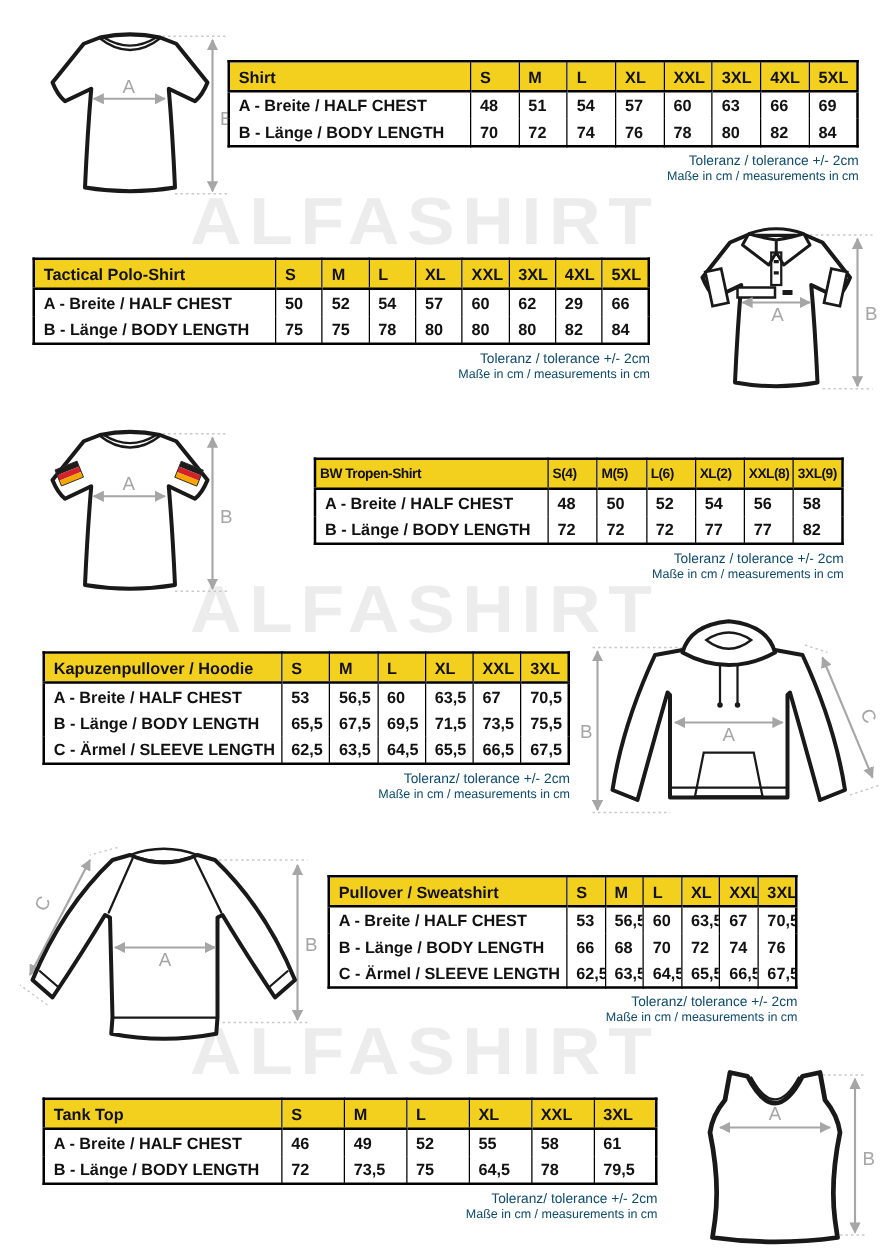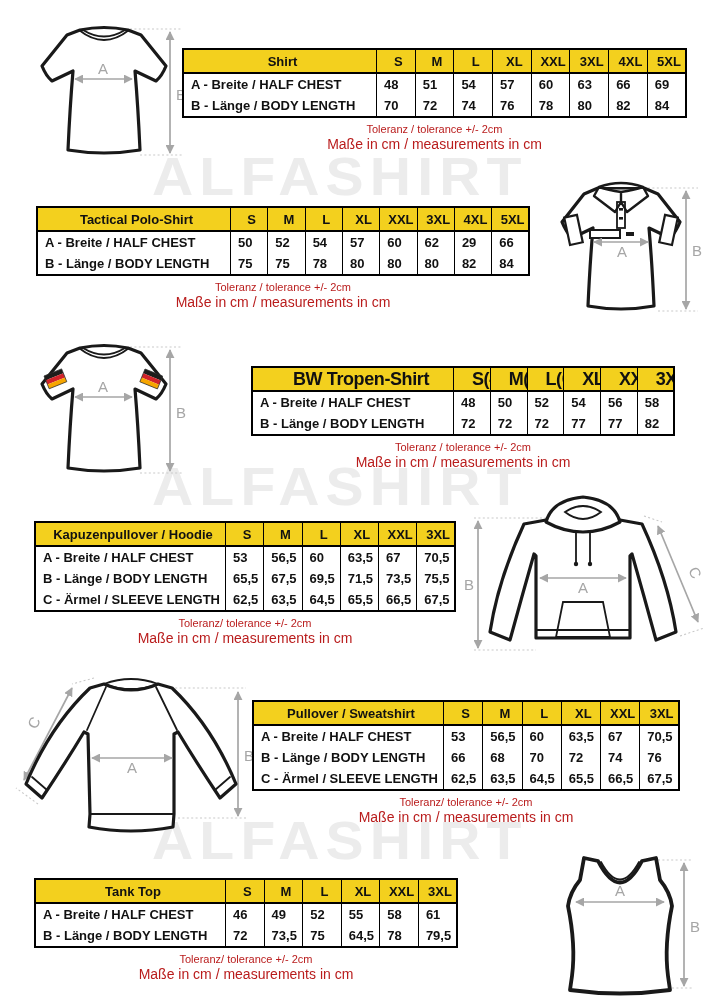--- a/index.html
+++ b/index.html
@@ -6,28 +6,28 @@
   #page{position:relative;width:708px;height:1000px;background:#fff;overflow:hidden;
         font-family:"Liberation Sans",sans-serif;}
   .wm{position:absolute;z-index:1;font-family:"Liberation Sans",sans-serif;font-weight:bold;
       font-size:56px;letter-spacing:6px;color:var(--watermark-gray,#ececec);white-space:nowrap;
       transform:scale(1.02,0.95);transform-origin:left top;user-select:none;}
   .tbl-wrap{position:absolute;z-index:2;}
   table.size-table{border-collapse:collapse;table-layout:fixed;width:100%;background:#fff;
       border:2.5px solid #000;}
   .size-table th,.size-table td{height:21px;line-height:21px;padding:0 2px 0 7px;font-size:13px;
       font-weight:bold;text-align:left;white-space:nowrap;overflow:hidden;color:#111;}
-  .size-table thead th{height:22px;background:var(--header-yellow,#f3d01e);border-bottom:2.2px solid #000;text-align:center;}
+  .size-table thead th{height:22px;background:var(--header-yellow,#f3d01e);border-bottom:2.2px solid #000;}
   .size-table th + th,.size-table td + td{border-left:1.6px solid #000;}
   .cols8 .size-table th:first-child{width:183px;}
   .cols6 .size-table th:first-child{width:180px;}
-  .tight .size-table thead th{padding-left:18px;font-size:18px;letter-spacing:-0.4px;}
-  .note{margin-top:5px;text-align:center;color:#b91c1c;}
+  .tight .size-table thead th{padding-left:3px;font-size:11px;letter-spacing:-0.4px;}
+  .note{margin-top:5px;text-align:right;color:#0c4a6e;}
   .note .l1{font-size:11px;}
-  .note .l2{font-size:14px;margin-top:1px;}
+  .note .l2{font-size:10px;margin-top:1px;}
   .fig{position:absolute;z-index:2;}
   .fig svg{display:block;}
   .g-main{fill:#fff;stroke:var(--line-black,#191919);stroke-width:3.2;stroke-linejoin:round;stroke-linecap:round;}
   .tank .g-main{stroke-width:3.8;}
   .g-thin{fill:none;stroke:var(--line-black,#191919);stroke-width:1.8;stroke-linecap:round;}
   .g-fill{fill:var(--line-black,#191919);stroke:none;}
   .dim-line{stroke:var(--arrow-gray,#a8a8a8);stroke-width:1.7;fill:none;}
   .leader{stroke:#c9c9c9;stroke-width:1.1;stroke-dasharray:2 2.4;fill:none;}
   .dim-lbl{fill:var(--arrow-gray,#a0a0a0);font-family:"Liberation Sans",sans-serif;font-size:15px;}
   .flag-black{fill:var(--flag-black,#1d1d1b);}
@@ -110,21 +110,21 @@
             </tr>
           </tbody>
         </table>
       </div>
     <div class="note">
       <div class="l1">Toleranz / tolerance +/- 2cm</div>
       <div class="l2">Maße in cm / measurements in cm</div>
     </div>
   </div>
 
-  <div class="tbl-wrap cols8" style="left:36px;top:206px;width:494px">
+  <div class="tbl-wrap cols8" style="left:26px;top:206px;width:494px">
     <div>
         <table class="size-table">
           <thead>
             <tr>
               <th class="title-cell">Tactical Polo-Shirt</th>
               <th>S</th>
               <th>M</th>
               <th>L</th>
               <th>XL</th>
               <th>XXL</th>
@@ -366,21 +366,21 @@
       <path class="g-thin" d="M96,21 L77,64 M146,21 L167,64"></path>
       <path class="g-thin" d="M94,18 Q121,8 148,18 M97,19 Q121,27 145,19"></path>
       <path class="g-thin" d="M22,111 L37,124 M220,111 L205,124"></path>
       <g>
         <line class="dim-line" x1="82" y1="92" x2="162" y2="92" marker-start="url(#ah)" marker-end="url(#ah)"></line>
         <text class="dim-lbl" x="117" y="107">A</text>
       </g>
     </svg>
   </div>
 
-  <div class="tbl-wrap cols6" style="left:252px;top:700px;width:428px">
+  <div class="tbl-wrap cols6" style="left:262px;top:700px;width:376px">
     <div>
         <table class="size-table">
           <thead>
             <tr>
               <th class="title-cell">Pullover / Sweatshirt</th>
               <th>S</th>
               <th>M</th>
               <th>L</th>
               <th>XL</th>
               <th>XXL</th>
@@ -417,21 +417,21 @@
             </tr>
           </tbody>
         </table>
       </div>
     <div class="note">
       <div class="l1">Toleranz/ tolerance +/- 2cm</div>
       <div class="l2">Maße in cm / measurements in cm</div>
     </div>
   </div>
 
-  <div class="tbl-wrap cols6" style="left:34px;top:878px;width:424px">
+  <div class="tbl-wrap cols6" style="left:34px;top:878px;width:492px">
     <div>
         <table class="size-table">
           <thead>
             <tr>
               <th class="title-cell">Tank Top</th>
               <th>S</th>
               <th>M</th>
               <th>L</th>
               <th>XL</th>
               <th>XXL</th>

